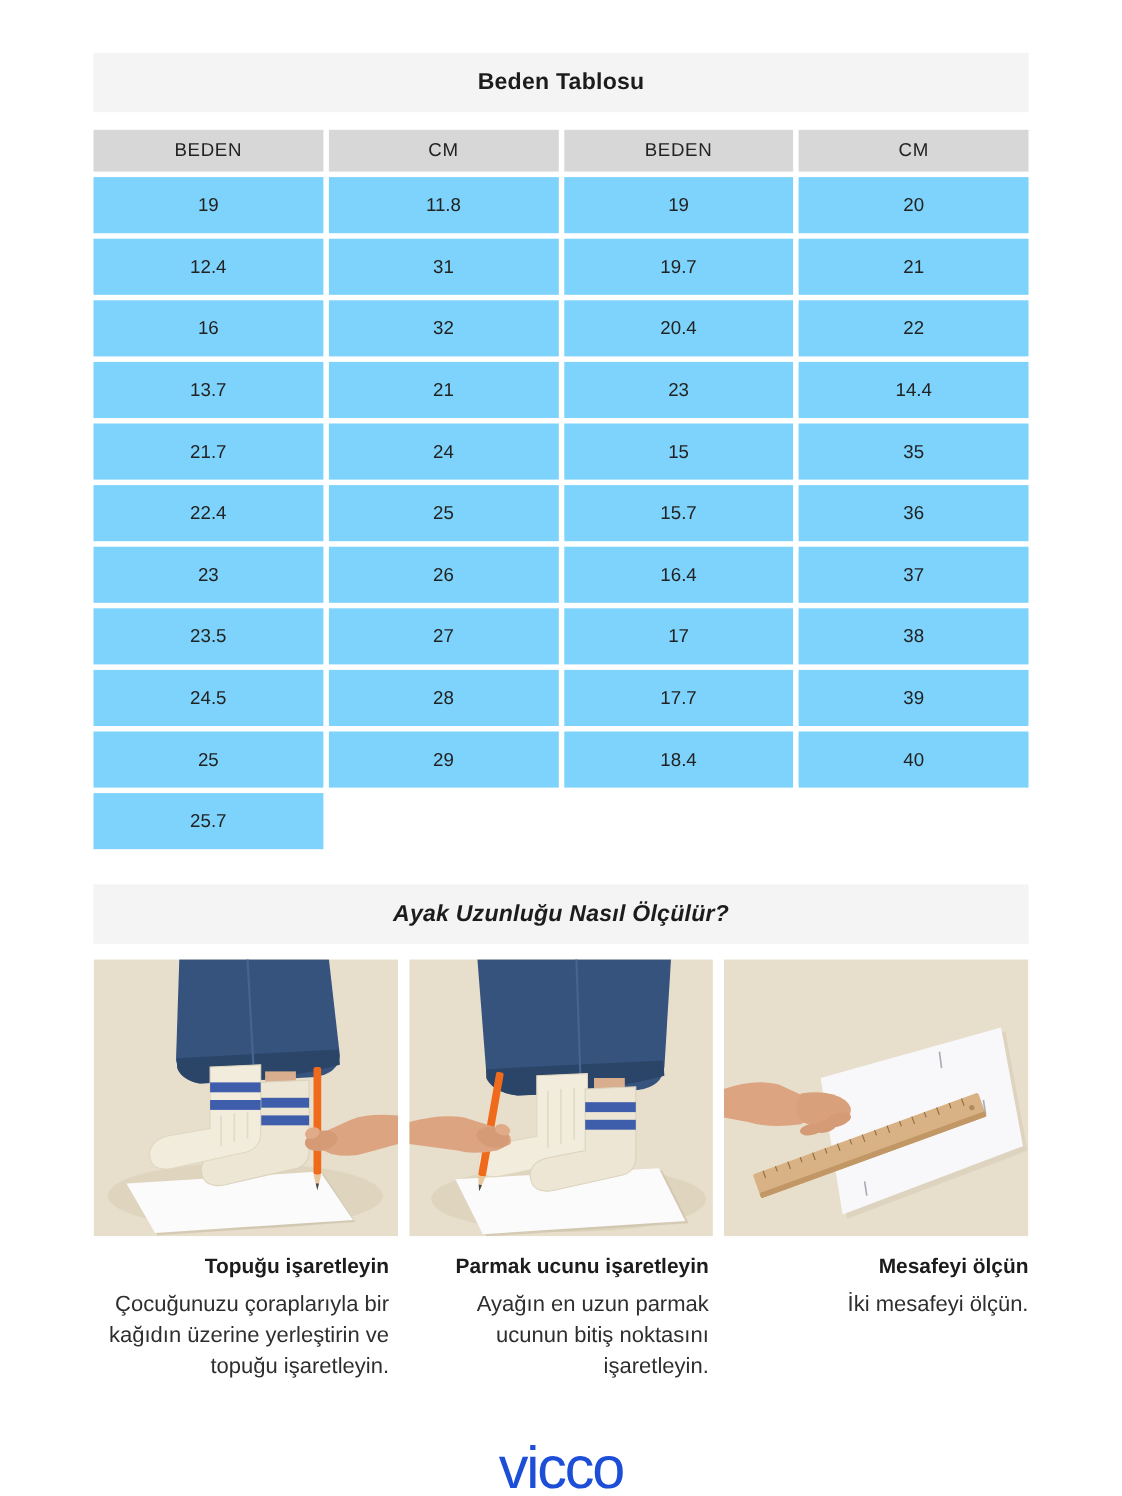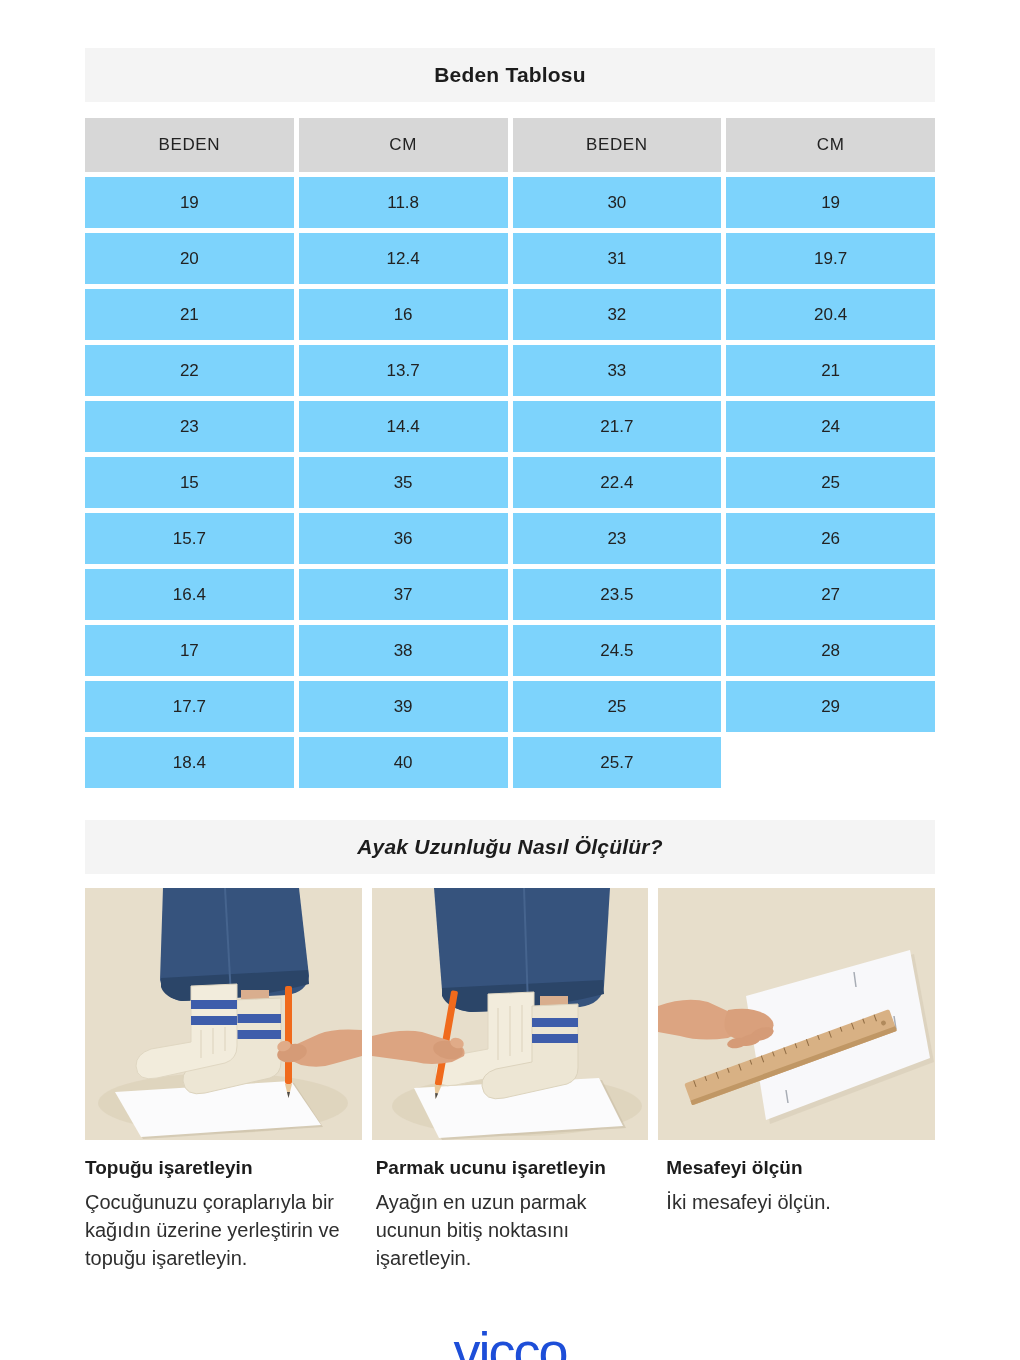--- a/index.html
+++ b/index.html
@@ -17,40 +17,40 @@
     font-weight: bold; font-size: 21px; letter-spacing: 0.2px;
   }
   #size-bar { margin-top: 48px; }
 
   .size-grid {
     margin-top: 16px;
     display: grid; grid-template-columns: repeat(4, 1fr);
     gap: 5px;
   }
   .hcell {
-    background: #D7D7D7; height: 54px;
+    background: #D7D7D7; height: 38px;
     display: flex; align-items: center; justify-content: center;
     font-size: 17px; letter-spacing: 0.6px; color: #222;
   }
   .cell {
     background: #7dd3fc; height: 51px;
     display: flex; align-items: center; justify-content: center;
     font-size: 17px; color: #222;
   }
 
   #measure-bar { margin-top: 32px; font-style: italic; }
 
   .photos { margin-top: 14px; display: flex; gap: 10px; }
   .photo { width: 277px; height: 252px; overflow: hidden; }
   .photo svg { display: block; }
 
   .captions {
     margin-top: 17px;
     display: grid; grid-template-columns: repeat(3, 1fr); gap: 22px;
-    text-align: left;
+    text-align: right;
   }
   .caption h3 { margin: 0 0 9px 0; font-size: 19px; font-weight: bold; }
   .caption p {
     margin: 0 auto; max-width: 306px;
     font-size: 20px; line-height: 1.4; color: #2E2E2E;
   }
 
   .footer { margin-top: 52px; text-align: center; }
   .logo {
     font-size: 54px; font-weight: normal; letter-spacing: -2px;
@@ -73,36 +73,34 @@
   </div>
 
   <div class="size-grid">
     <div class="hcell">BEDEN</div>
     <div class="hcell">CM</div>
     <div class="hcell">BEDEN</div>
     <div class="hcell">CM</div>
 
     <div class="cell">19</div>
     <div class="cell">11.8</div>
-    <div class="cell">30</div>
     <div class="cell">19</div>
 
     <div class="cell">20</div>
     <div class="cell">12.4</div>
     <div class="cell">31</div>
     <div class="cell">19.7</div>
 
     <div class="cell">21</div>
     <div class="cell">16</div>
     <div class="cell">32</div>
     <div class="cell">20.4</div>
 
     <div class="cell">22</div>
     <div class="cell">13.7</div>
-    <div class="cell">33</div>
     <div class="cell">21</div>
 
     <div class="cell">23</div>
     <div class="cell">14.4</div>
     <div class="cell">21.7</div>
 
     <div class="cell">24</div>
     <div class="cell">15</div>
     <div class="cell">35</div>
     <div class="cell">22.4</div>

